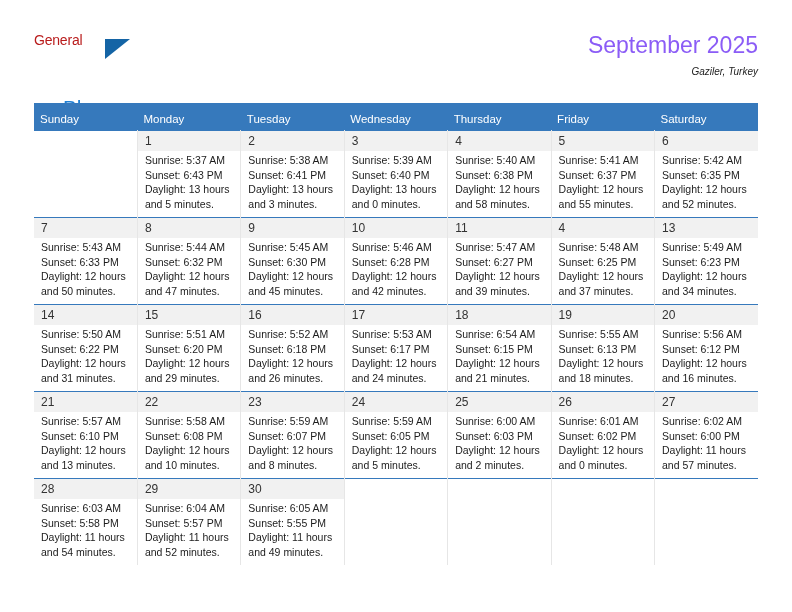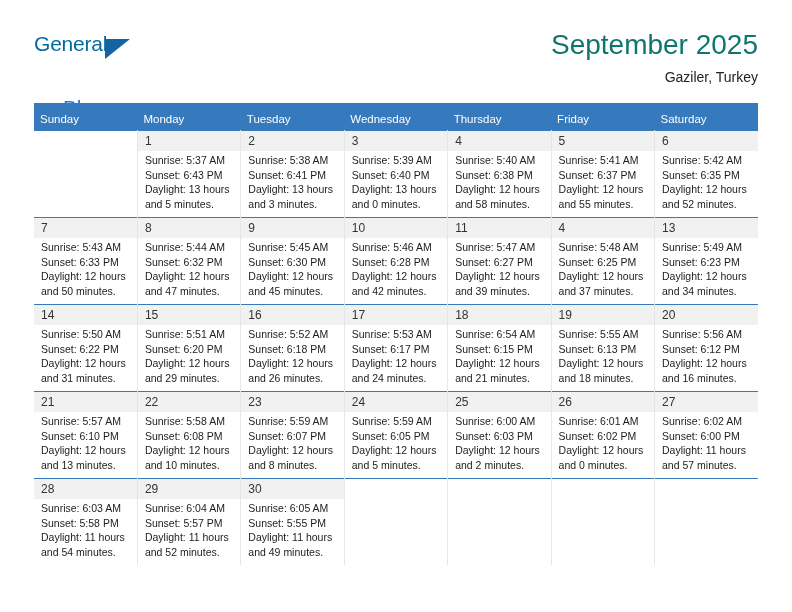--- a/index.html
+++ b/index.html
@@ -31,23 +31,23 @@
   .logo {
     position: absolute;
     left: 34px;
     top: 32px;
     width: 120px;
     height: 50px;
   }
   .logo-general {
     position: absolute;
     left: 0; top: 0;
-    font-size: 21px;
+    font-size: 14px;
     letter-spacing: -0.2px;
-    color: #0369a1;
+    color: #b91c1c;
     font-family: "Liberation Sans", sans-serif;
   }
   .logo-tri {
     position: absolute;
     left: 71px;
     top: 7px;
     width: 0; height: 0;
     border-left: 25px solid #1464a5;
     border-bottom: 20px solid transparent;
   }
@@ -61,31 +61,31 @@
     font-family: "Liberation Sans", sans-serif;
     margin-top: 40px;
   }
   .title-block {
     position: absolute;
     right: 34px;
     top: 28px;
     text-align: right;
   }
   .cal-title {
-    font-size: 28px;
-    color: #0f766e;
+    font-size: 23px;
+    color: #8b5cf6;
     line-height: 34px;
     white-space: nowrap;
   }
   .cal-subtitle {
-    font-size: 14px;
+    font-size: 10px;
     color: #222222;
     line-height: 20px;
-    margin-top: 5px;
     white-space: nowrap;
+    font-style: italic;
   }
 
   
   .calendar {
     position: absolute;
     left: 34px;
     top: 103px;
     width: 724px;
     border-collapse: collapse;
     table-layout: fixed;

